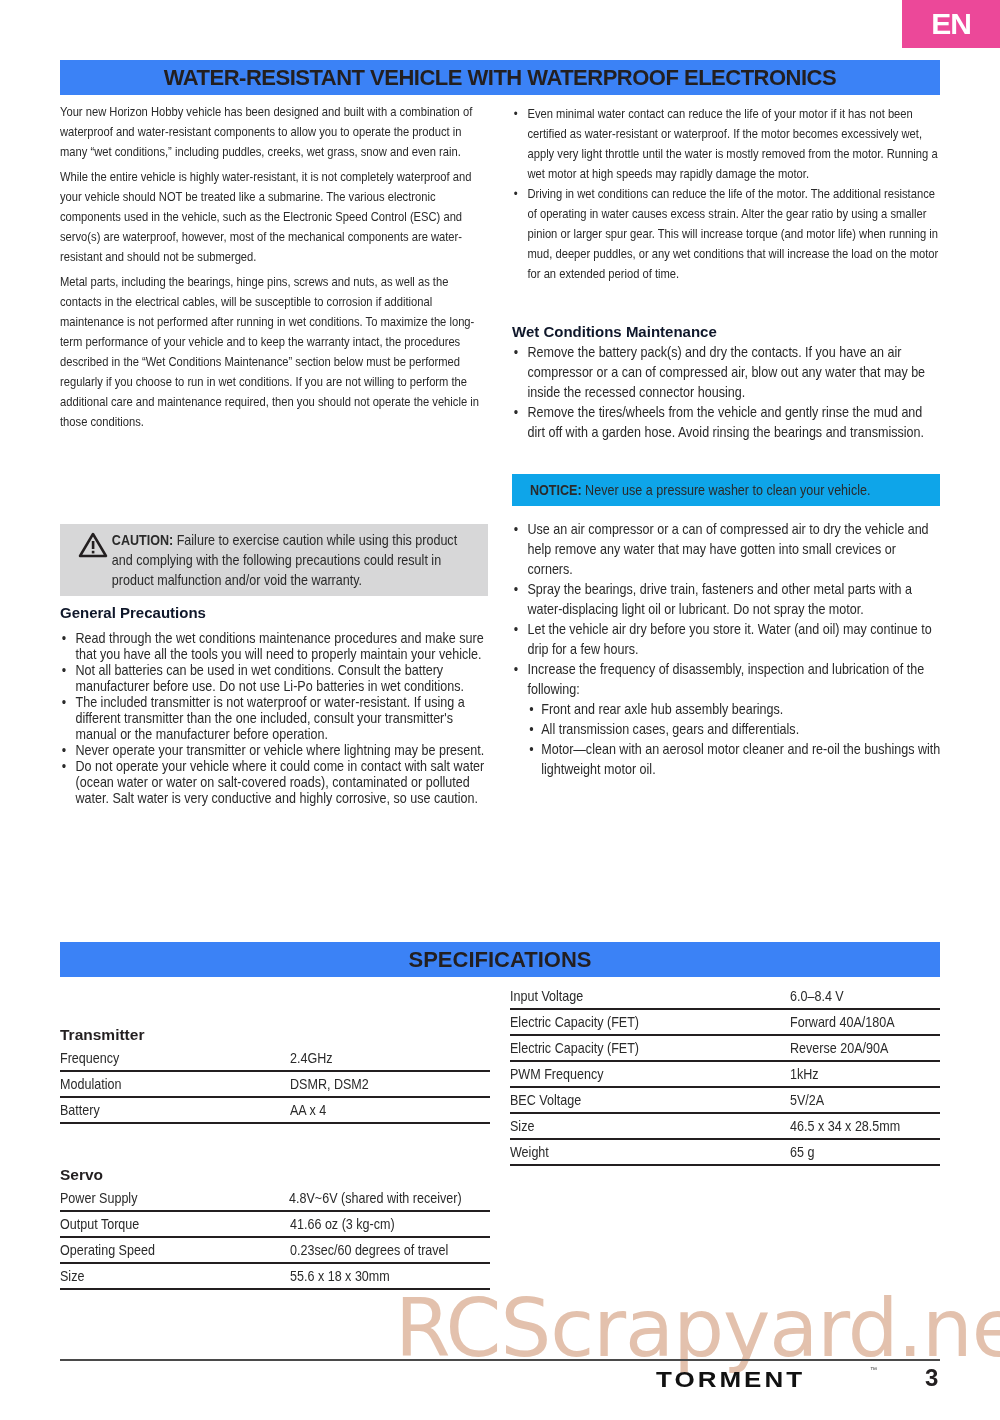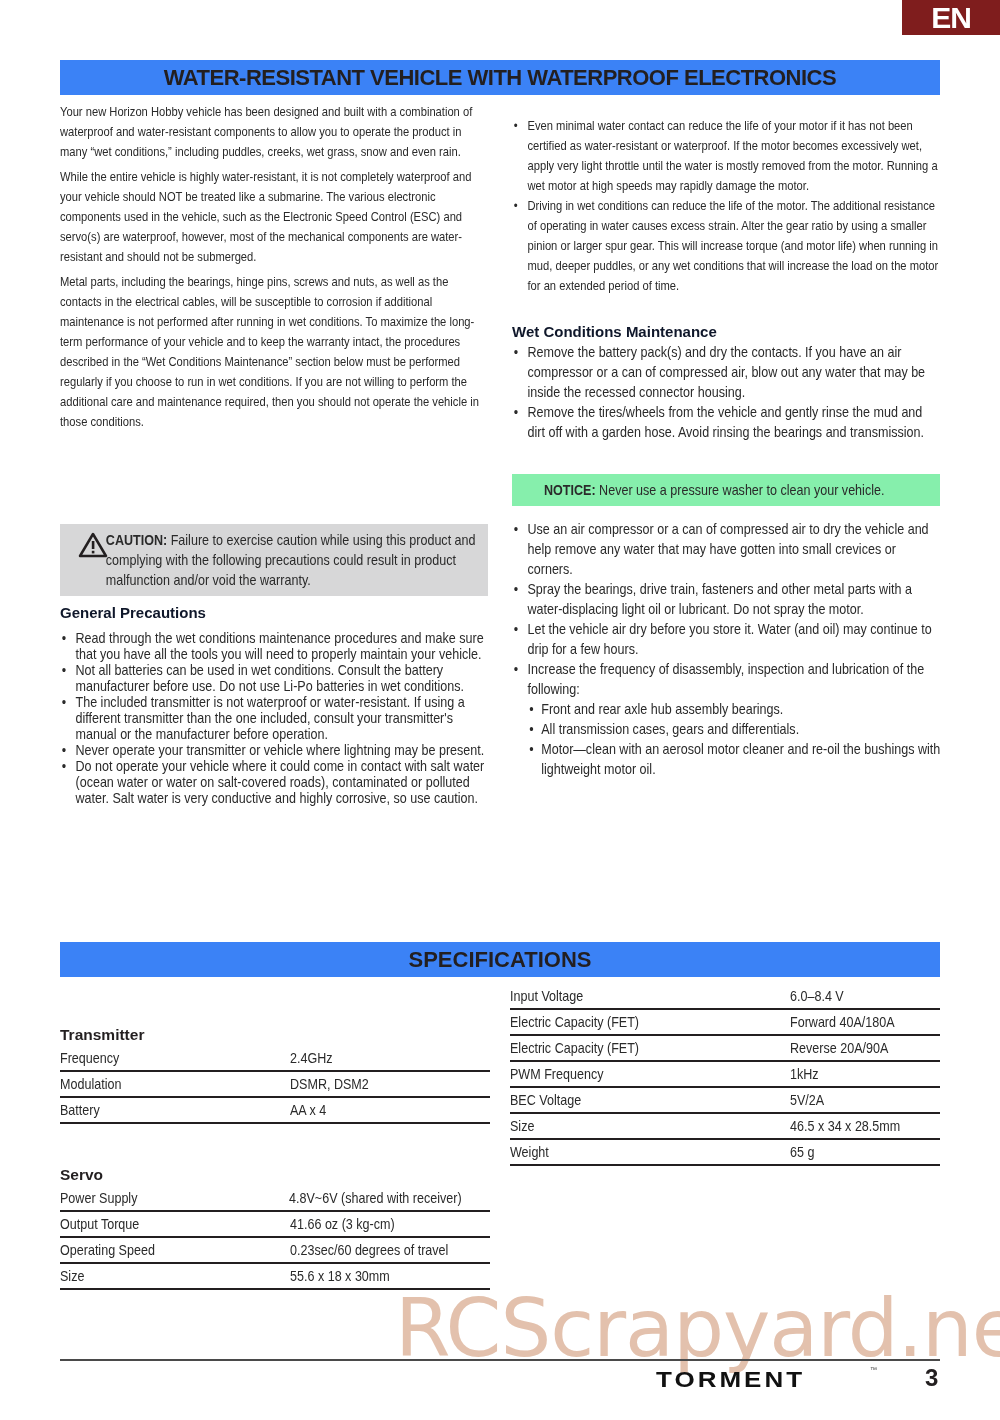--- a/index.html
+++ b/index.html
@@ -1,46 +1,46 @@
 <!DOCTYPE html>
 <html><head>
 <meta charset="utf-8">
 <style>
   * { box-sizing: border-box; margin: 0; padding: 0; }
   html, body { width: 1000px; height: 1420px; background: #ffffff; overflow: hidden; }
   body { position: relative; font-family: "Liberation Sans Narrow", "Liberation Sans", sans-serif; color: #2a2a2a; }
 
-  .lang-tab { position: absolute; left: 902px; top: 0; width: 98px; height: 35px; background: #7f1d1d; color: #fff; font-family: "Liberation Sans", sans-serif; font-weight: bold; font-size: 30px; display: flex; align-items: center; justify-content: center; letter-spacing: -1px; }
+  .lang-tab { position: absolute; left: 902px; top: 0; width: 98px; height: 48px; background: #ec4899; color: #fff; font-family: "Liberation Sans", sans-serif; font-weight: bold; font-size: 30px; display: flex; align-items: center; justify-content: center; letter-spacing: -1px; }
 
   .section-header { position: absolute; left: 60px; width: 880px; background: #3b82f6; color: #231f20; font-family: "Liberation Sans", sans-serif; font-weight: bold; text-align: center; }
   .hdr1 { top: 60px; height: 35px; font-size: 22px; line-height: 36px; letter-spacing: -0.5px; }
   .hdr2 { top: 942px; height: 35px; font-size: 22px; line-height: 36px; }
 
   .col { position: absolute; width: 430px; font-size: 13px; line-height: 20px; transform-origin: left top; }
   .col-left { left: 60px; top: 102px; }
-  .col-right { left: 512px; top: 116px; }
+  .col-right { left: 512px; top: 104px; }
 
   .cond { display: inline-block; transform: scaleX(0.86); transform-origin: left top; width: 116%; }
 
   p.para { margin-bottom: 5px; }
   ul.bullets { list-style: none; }
   ul.bullets li { position: relative; padding-left: 18px; }
   ul.bullets li::before { content: "•"; position: absolute; left: 2px; top: 0; }
   ul.sub { list-style: none; }
   ul.sub li { position: relative; padding-left: 16px; }
   ul.sub li::before { content: "•"; position: absolute; left: 2px; }
 
   .subhead { font-family: "Liberation Sans", sans-serif; font-weight: bold; font-size: 15px; line-height: 20px; color: #0f172a; }
 
-  .caution-box { position: absolute; left: 60px; top: 524px; width: 428px; height: 72px; background: #d7d7d8; padding: 6px 8px; font-size: 14.6px; line-height: 20px; }
+  .caution-box { position: absolute; left: 60px; top: 524px; width: 428px; height: 72px; background: #d7d7d8; padding: 6px 14px; font-size: 14.6px; line-height: 20px; }
   .caution-box .warn { position: absolute; left: 18px; top: 8px; }
   .caution-inner { padding-left: 44px; }
   .bold { font-weight: bold; }
 
-  .notice-box { position: absolute; left: 512px; top: 474px; width: 428px; height: 32px; background: #86efac; font-size: 14.6px; line-height: 32px; padding-left: 32px; }
+  .notice-box { position: absolute; left: 512px; top: 474px; width: 428px; height: 32px; background: #0ea5e9; font-size: 14.6px; line-height: 32px; padding-left: 18px; }
 
   .gp-head { position: absolute; left: 60px; top: 603px; }
   .gp-list { position: absolute; left: 60px; top: 630px; width: 430px; font-size: 14.6px; line-height: 16px; }
 
   .wcm-head { position: absolute; left: 512px; top: 322px; }
   .wcm-list { position: absolute; left: 512px; top: 342px; width: 430px; font-size: 14.6px; line-height: 20px; }
   .wcm-list2 { position: absolute; left: 512px; top: 519px; width: 430px; font-size: 14.6px; line-height: 20px; }
 
   .spec-table { position: absolute; width: 430px; }
   .spec-left { left: 60px; top: 984px; }

